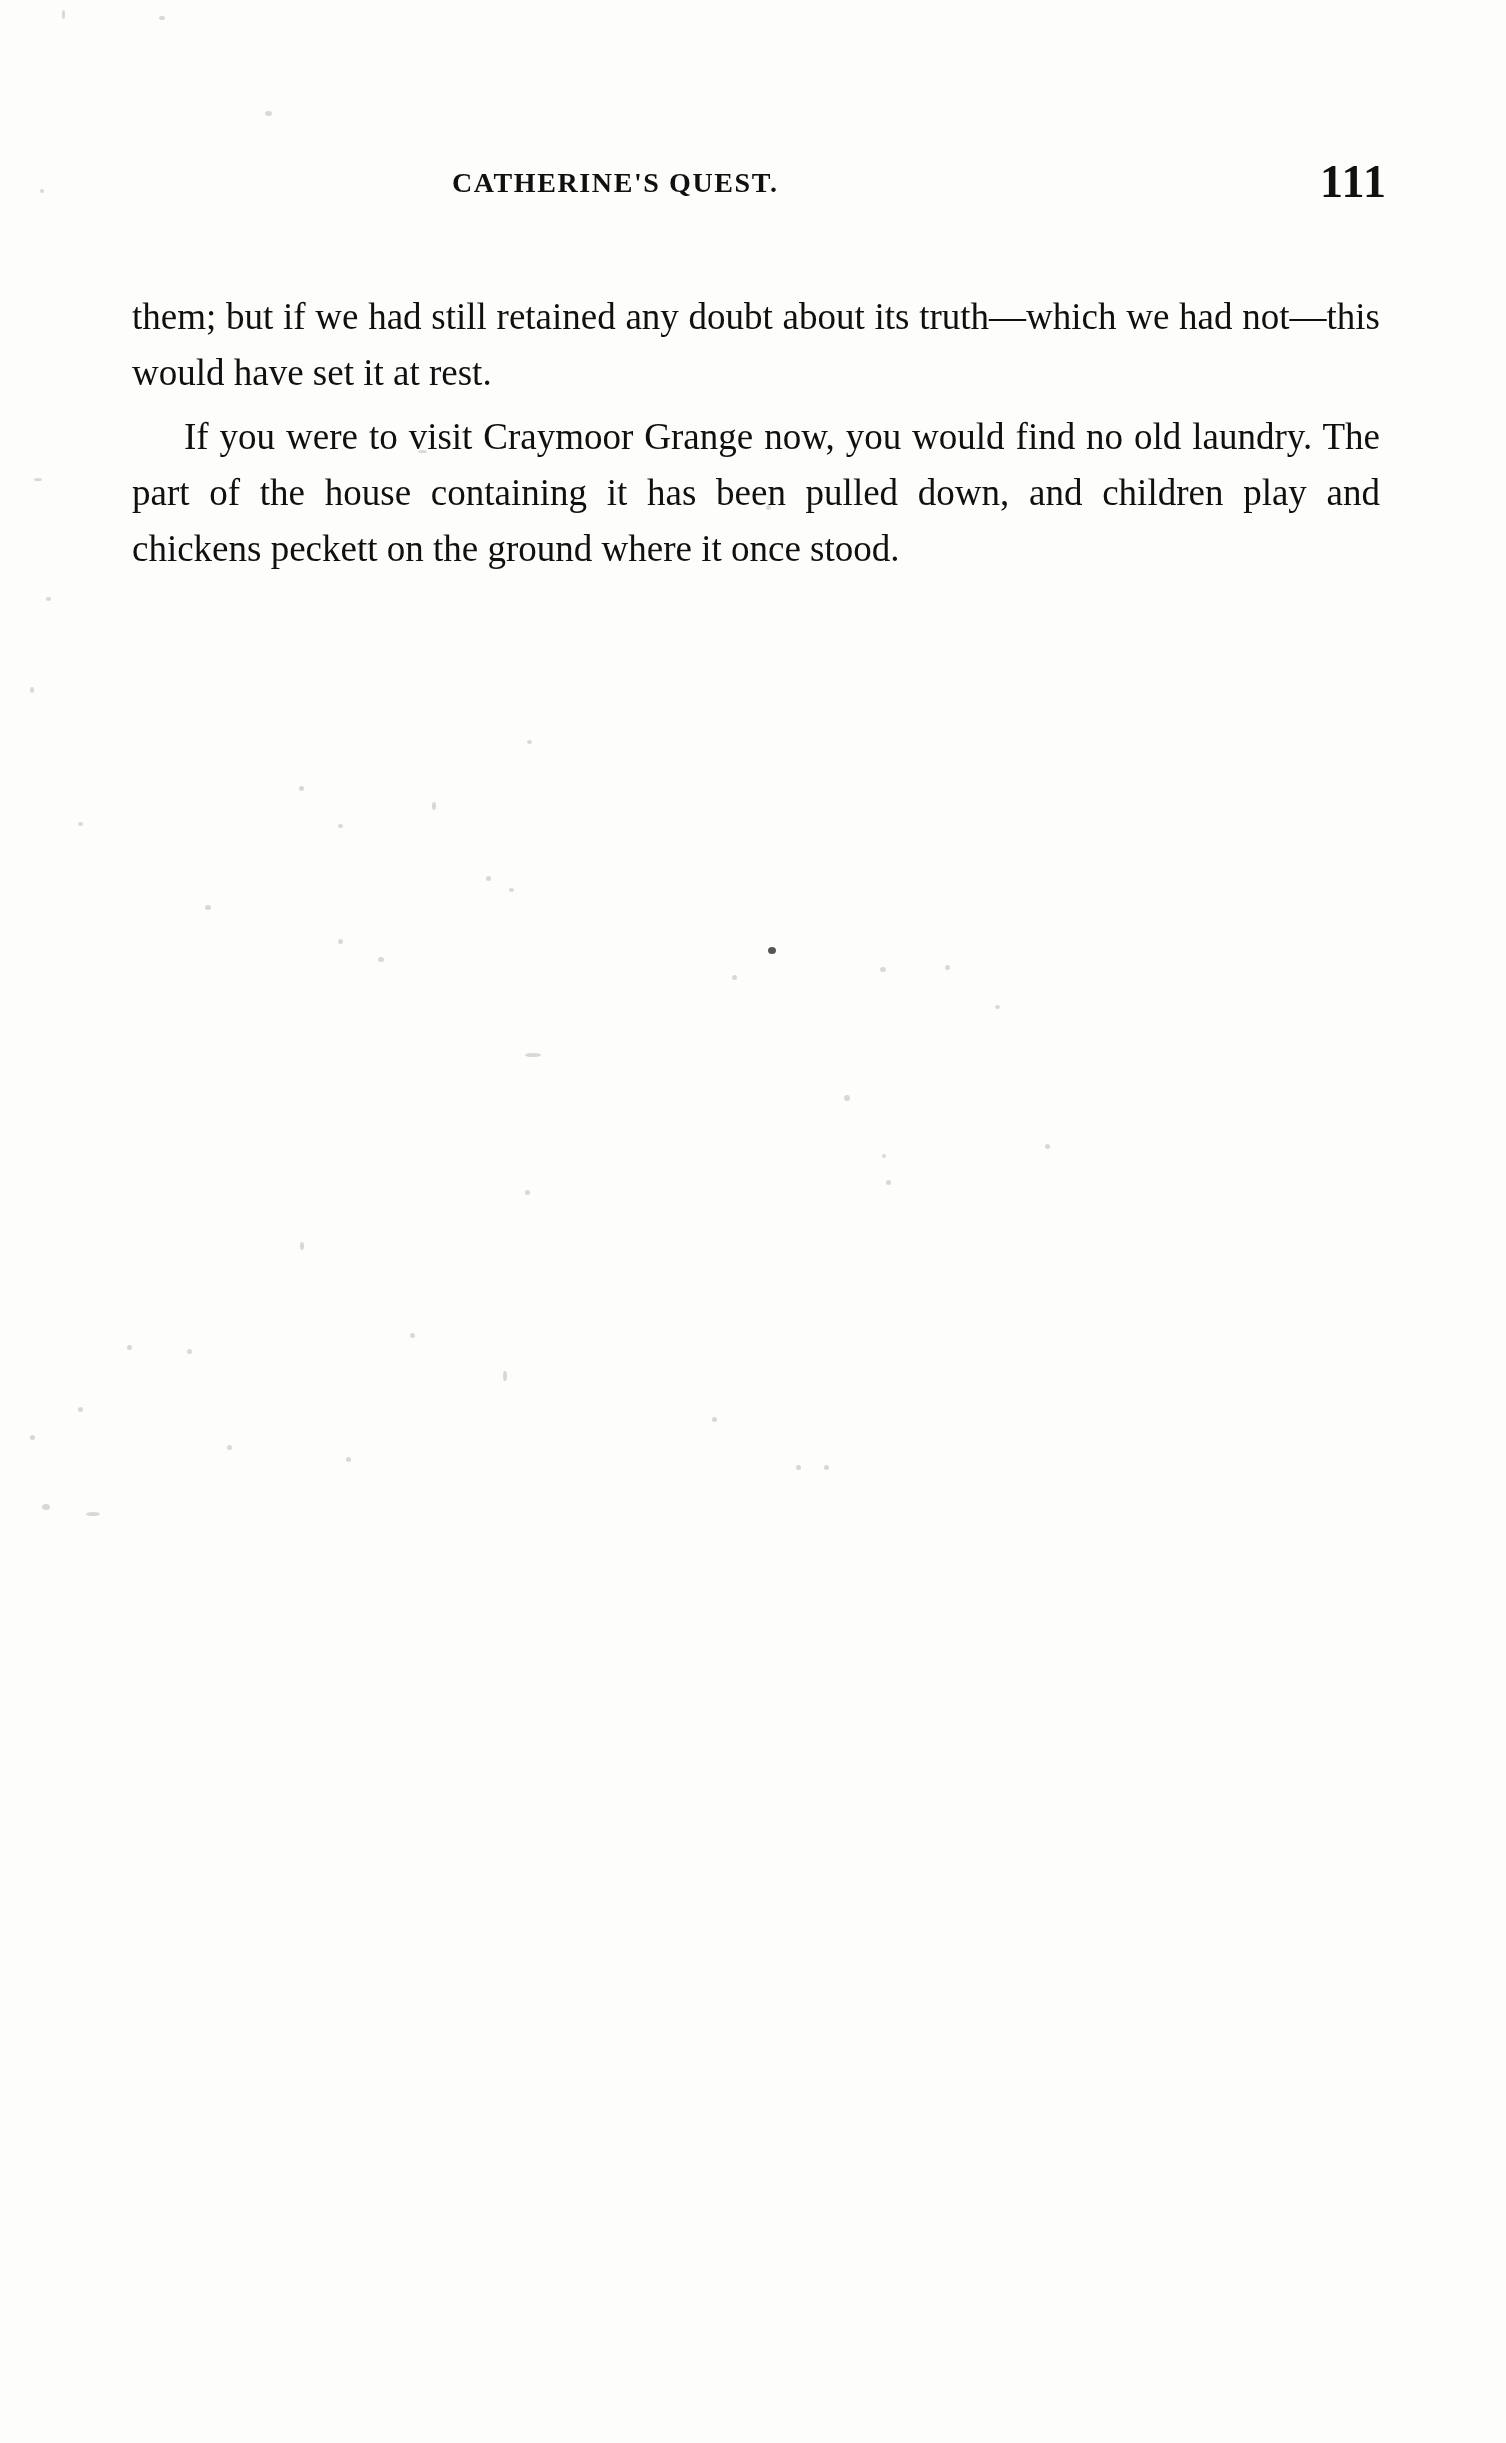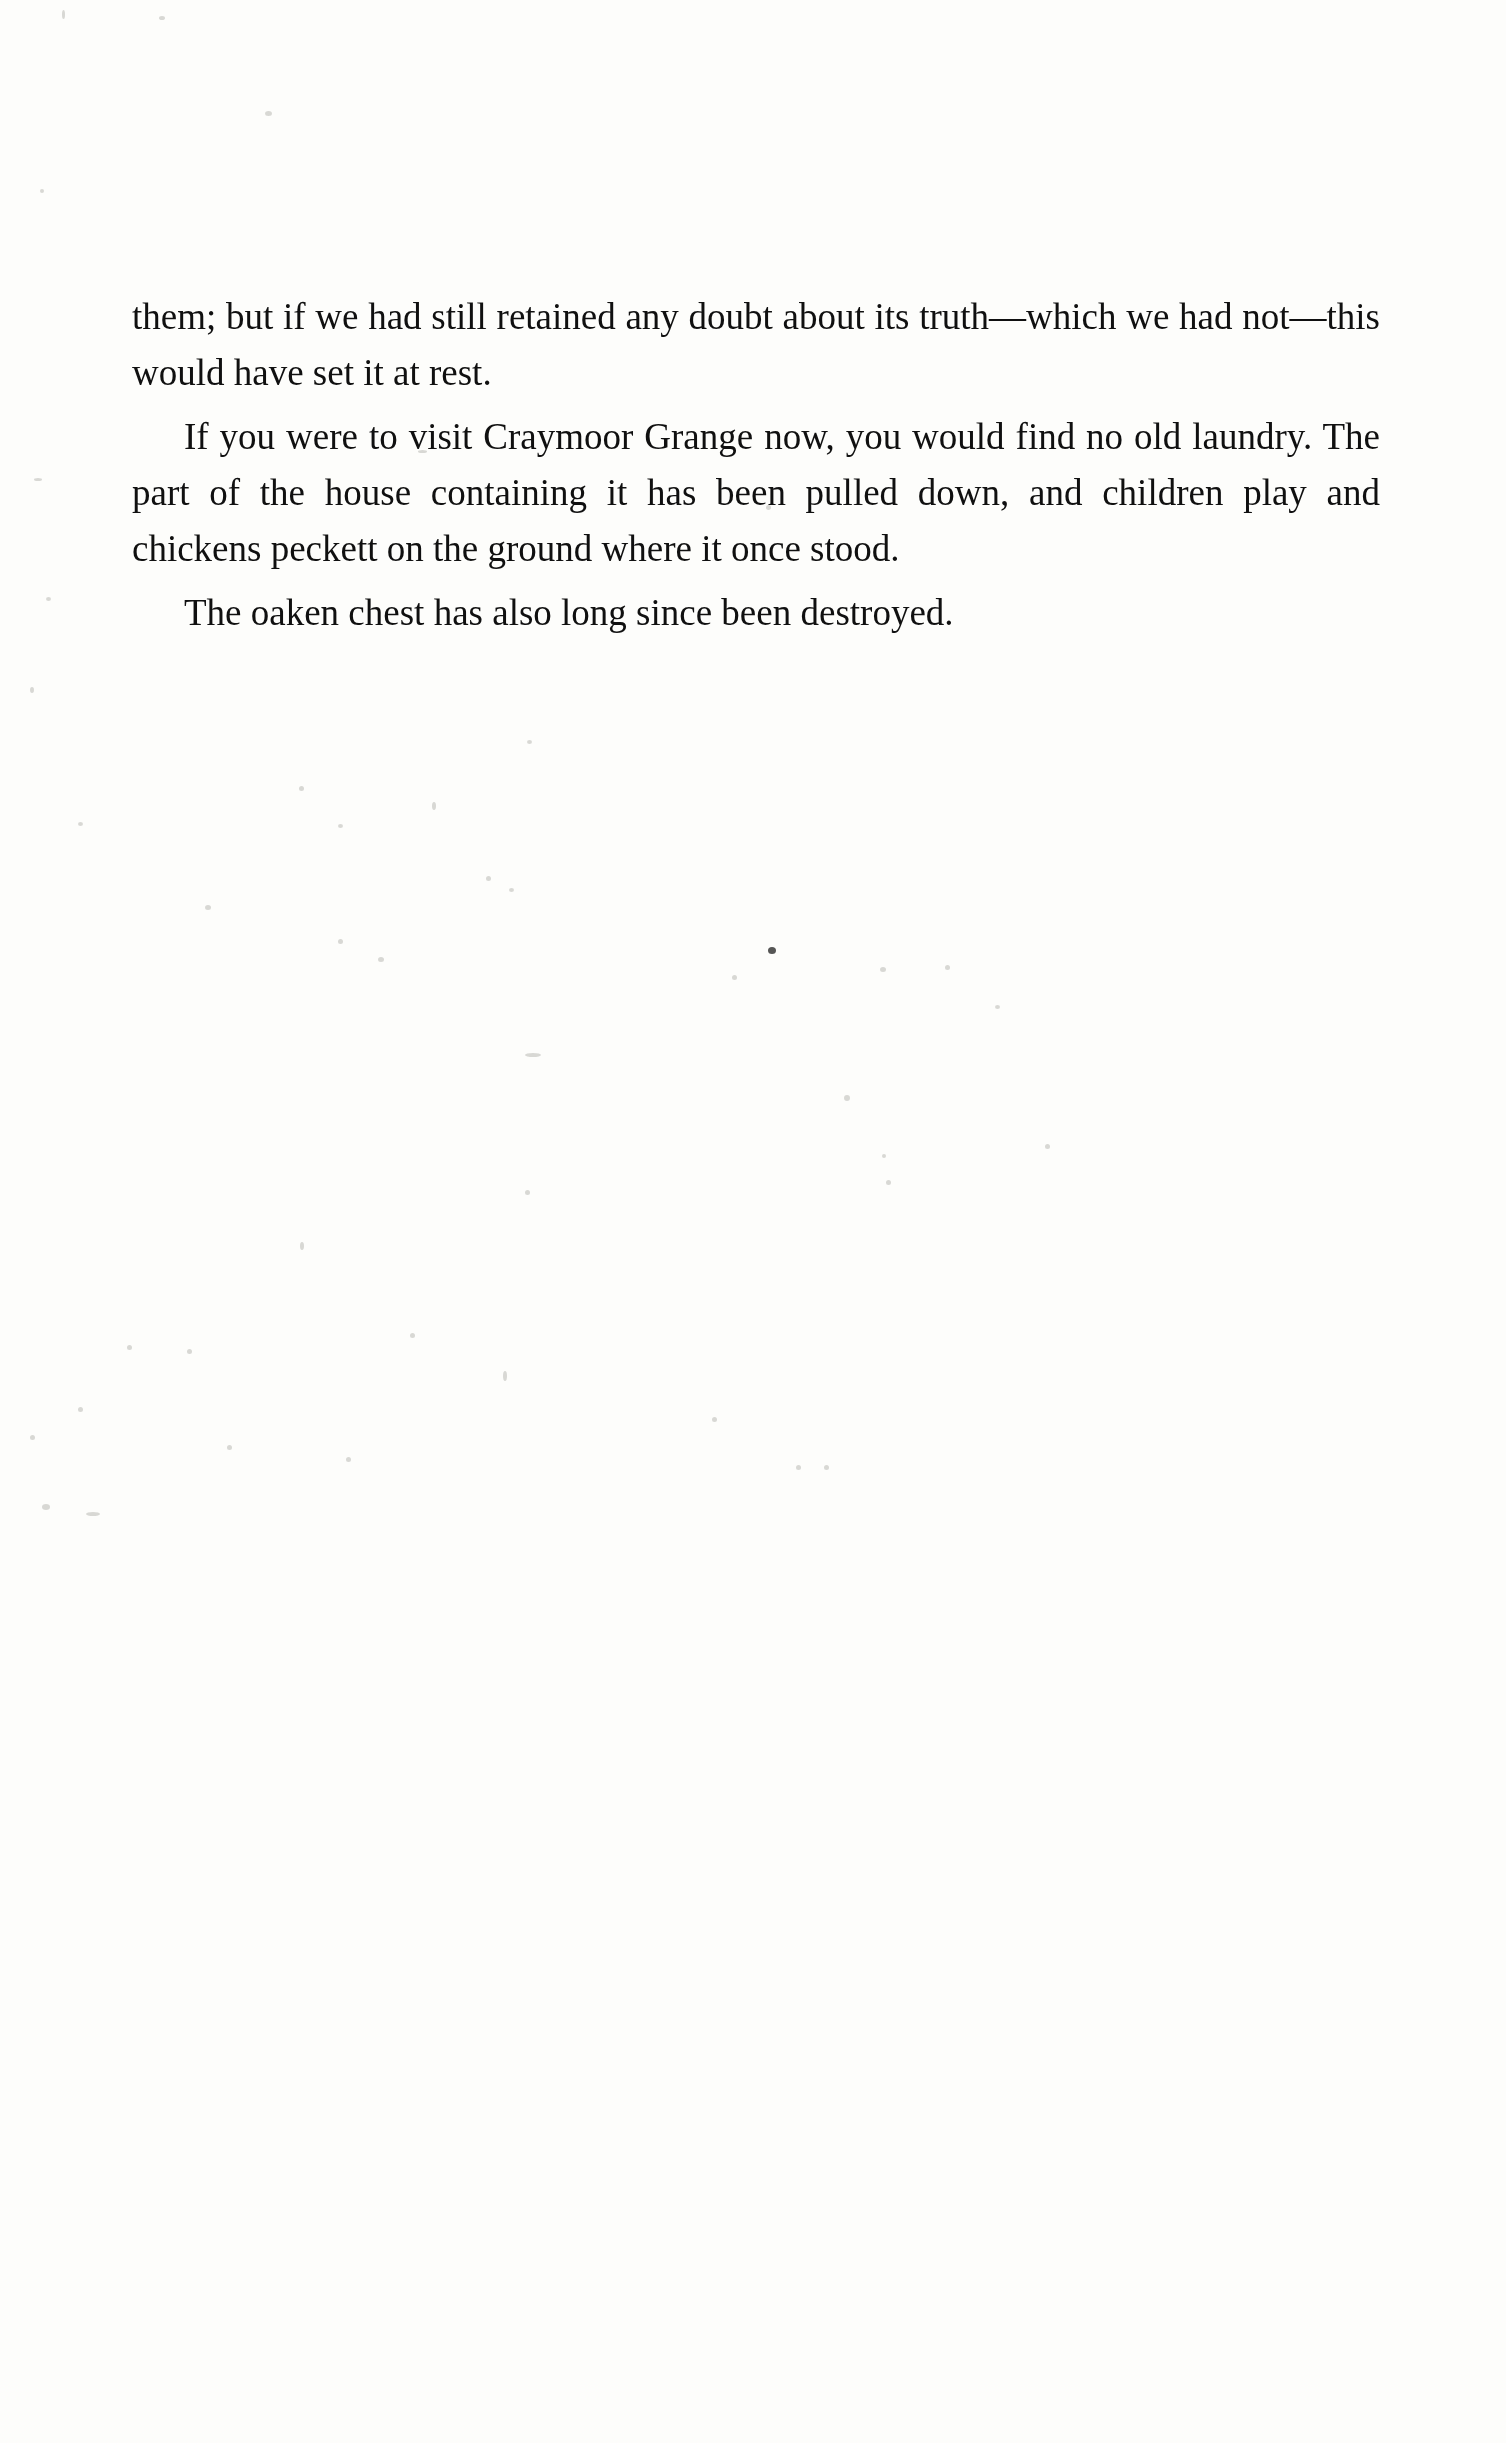--- a/index.html
+++ b/index.html
@@ -118,21 +118,26 @@
   <div class="speck" style="left:30px;top:1435px;width:5px;height:5px;"></div>
   <div class="speck" style="left:78px;top:1407px;width:5px;height:5px;"></div>
   <div class="speck" style="left:227px;top:1445px;width:5px;height:5px;"></div>
   <div class="speck" style="left:346px;top:1457px;width:5px;height:5px;"></div>
   <div class="speck" style="left:712px;top:1417px;width:5px;height:5px;"></div>
   <div class="speck" style="left:796px;top:1465px;width:5px;height:5px;"></div>
   <div class="speck" style="left:824px;top:1465px;width:5px;height:5px;"></div>
   <div class="speck" style="left:42px;top:1504px;width:8px;height:6px;"></div>
   <div class="speck" style="left:86px;top:1512px;width:14px;height:4px;"></div>
 
+  <div class="running-head">
+    <div class="rh-title">
+      <span>CATHERINE'S QUEST.</span>
+    </div>
+    <div class="rh-page">111</div>
+  </div>
 
   <div class="body-text">
     <p>them; but if we had still retained any doubt about its truth—which we had not—this would have set it at rest.</p>
     <p class="indent">If you were to visit Craymoor Grange now, you would find no old laundry.  The part of the house containing it has been pulled down, and children play and chickens peckett on the ground where it once stood.</p>
-    <p class="indent lastline">The oaken chest has also long since been destroyed.</p>
   </div>
 
 </div>
 
 
 </body></html>

